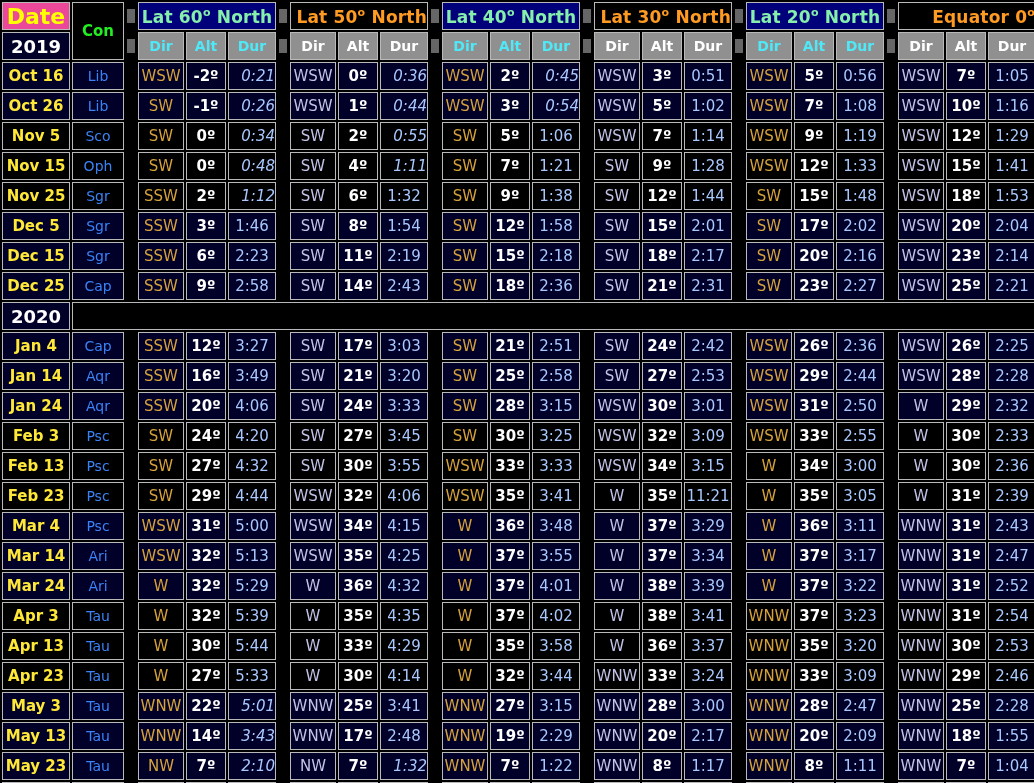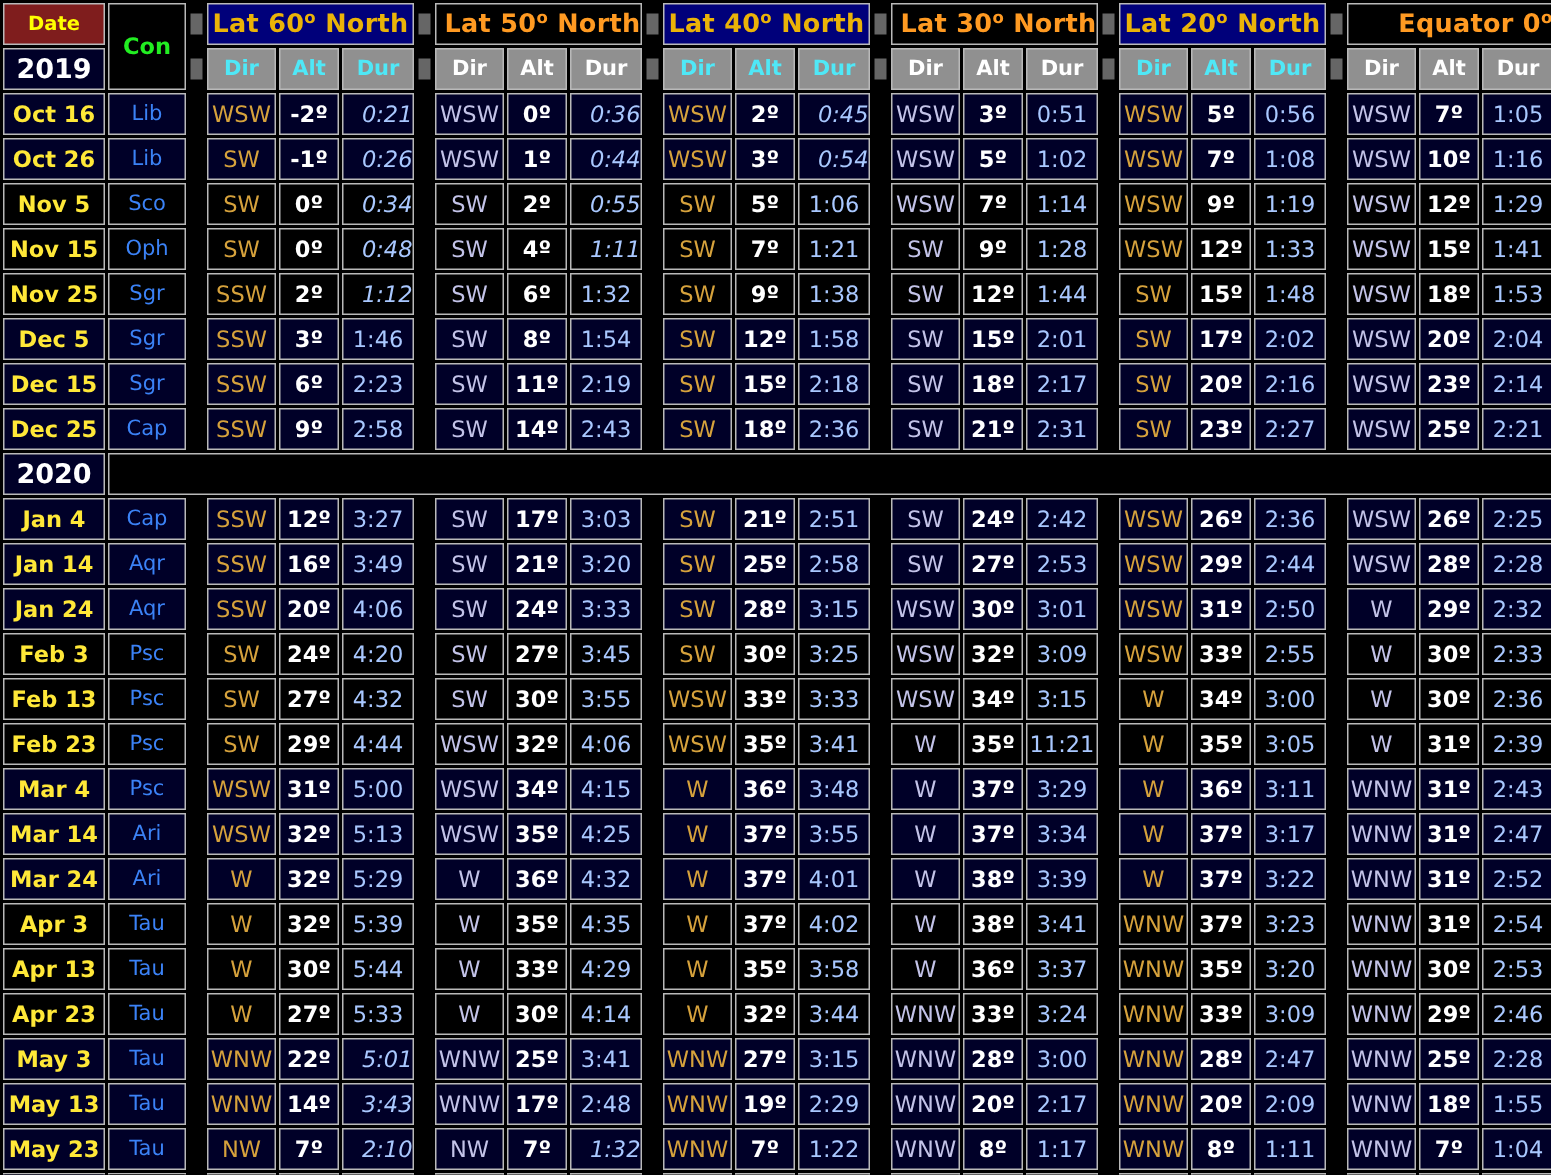--- a/index.html
+++ b/index.html
@@ -8,25 +8,25 @@
   table.grid{border-collapse:separate;border-spacing:2px;width:1034px;table-layout:fixed;background:#000;}
   td{padding:0;text-align:center;vertical-align:middle;font-weight:bold;white-space:nowrap;overflow:hidden;}
 
   
   td.sp{background:#000;width:8px;}
   td.sp i{display:block;width:8px;height:14px;background:#666;margin:0 auto;}
   td.sp.blank i{background:transparent;}
 
   
   td.ban{height:26px;font-size:17px;letter-spacing:.2px;}
-  td.ban.navy{background:#00007a;color:#eab308;border:1px solid #b9b9b9;}
+  td.ban.navy{background:#00007a;color:#86efac;border:1px solid #b9b9b9;}
   td.ban.blk{background:#000;color:#ff9a22;border:1px solid #b9b9b9;text-align:right;}
   td.ban sup{font-size:11px;vertical-align:super;}
 
-  td.date-hd{background:#7f1d1d;color:#ffff00;border:1px solid #b9b9b9;height:26px;font-size:13px;}
+  td.date-hd{background:#ec4899;color:#ffff00;border:1px solid #b9b9b9;height:26px;font-size:22px;}
   td.year-hd{background:#000028;color:#ffffff;border:1px solid #b9b9b9;height:26px;font-size:18px;}
   td.con-hd{background:#000;color:#22ee22;border:1px solid #b9b9b9;font-size:15px;}
 
   
   td.sub{background:#909090;height:22px;font-size:14px;border:1px solid #b9b9b9;}
   td.sub.cy{color:#4fe8f7;}
   td.sub.wh{color:#ffffff;}
 
   
   td.ysep{background:#000028;color:#fff;border:1px solid #b9b9b9;height:26px;font-size:18px;}

